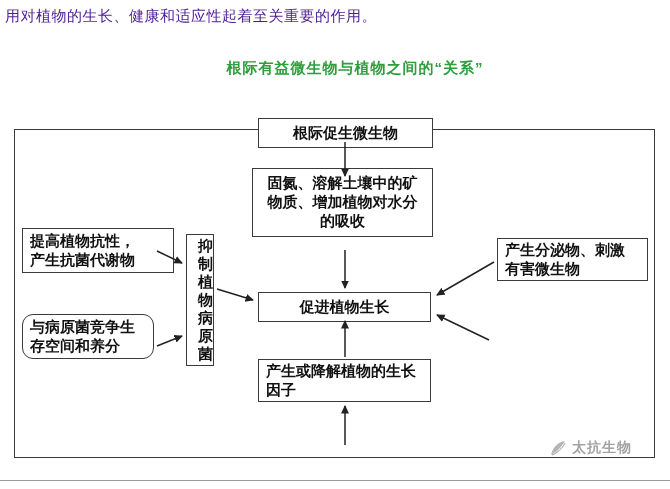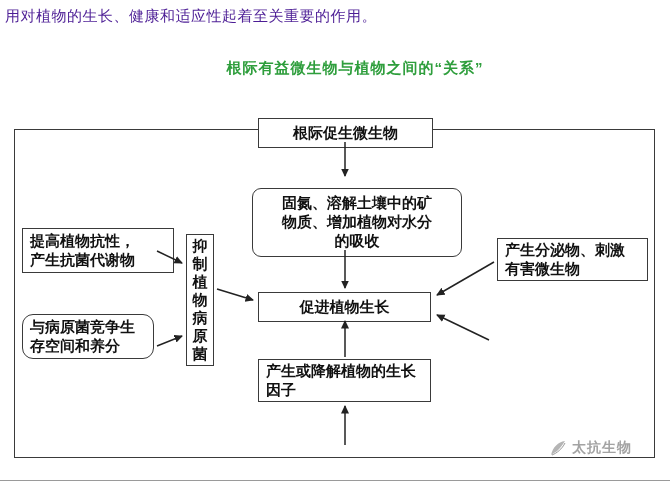--- a/index.html
+++ b/index.html
@@ -23,21 +23,21 @@
     position:absolute;border:1.5px solid #3a3a3a;background:#ffffff;
     box-sizing:border-box;z-index:2;
     font-family:"Liberation Serif",serif;font-weight:600;
     font-size:15px;line-height:19px;color:#111;
     white-space:pre-line;display:flex;align-items:center;justify-content:center;
     text-align:center;padding:14px 4px;
   }
   .al{justify-content:flex-start;text-align:left;padding-left:7px;}
   .vbox{
     width:28px;word-break:break-all;line-height:18px;padding:3px 0;
-    text-align:center;
+    text-align:right;
   }
   .arrows{position:absolute;left:0;top:0;z-index:3;pointer-events:none;}
   .watermark{
     position:absolute;left:548px;top:439px;z-index:4;display:flex;align-items:center;gap:4px;
   }
   .watermark .wm-text{font-size:14px;font-weight:600;letter-spacing:1px;}
   .bottom-rule{
     position:absolute;left:0;top:480px;width:670px;height:1px;background:#9a9a9a;
   }
 </style>
@@ -46,21 +46,21 @@
 
 <div class="page">
 
   <div class="intro">用对植物的生长、健康和适应性起着至关重要的作用。</div>
   <div class="title" id="diagram-title" style="color: rgb(46, 158, 60);">根际有益微生物与植物之间的“关系”</div>
 
   <div class="outer-rect"></div>
 
   <div class="box" style="left:258px;top:118px;width:175px;height:23px;">根际促生微生物</div>
 
-  <div class="box" style="left:252px;top:188px;width:210px;height:69px;border-radius:9px;">固氮、溶解土壤中的矿
+  <div class="box" style="left:252px;top:168px;width:181px;height:69px;">固氮、溶解土壤中的矿
 物质、增加植物对水分
 的吸收</div>
 
   <div class="box" style="left:258px;top:292px;width:173px;height:25px;">促进植物生长</div>
 
   <div class="box al" style="left:258px;top:359px;width:173px;height:43px;">产生或降解植物的生长
 因子</div>
 
   <div class="box al" style="left:22px;top:228px;width:152px;height:45px;">提高植物抗性，
 产生抗菌代谢物</div>

